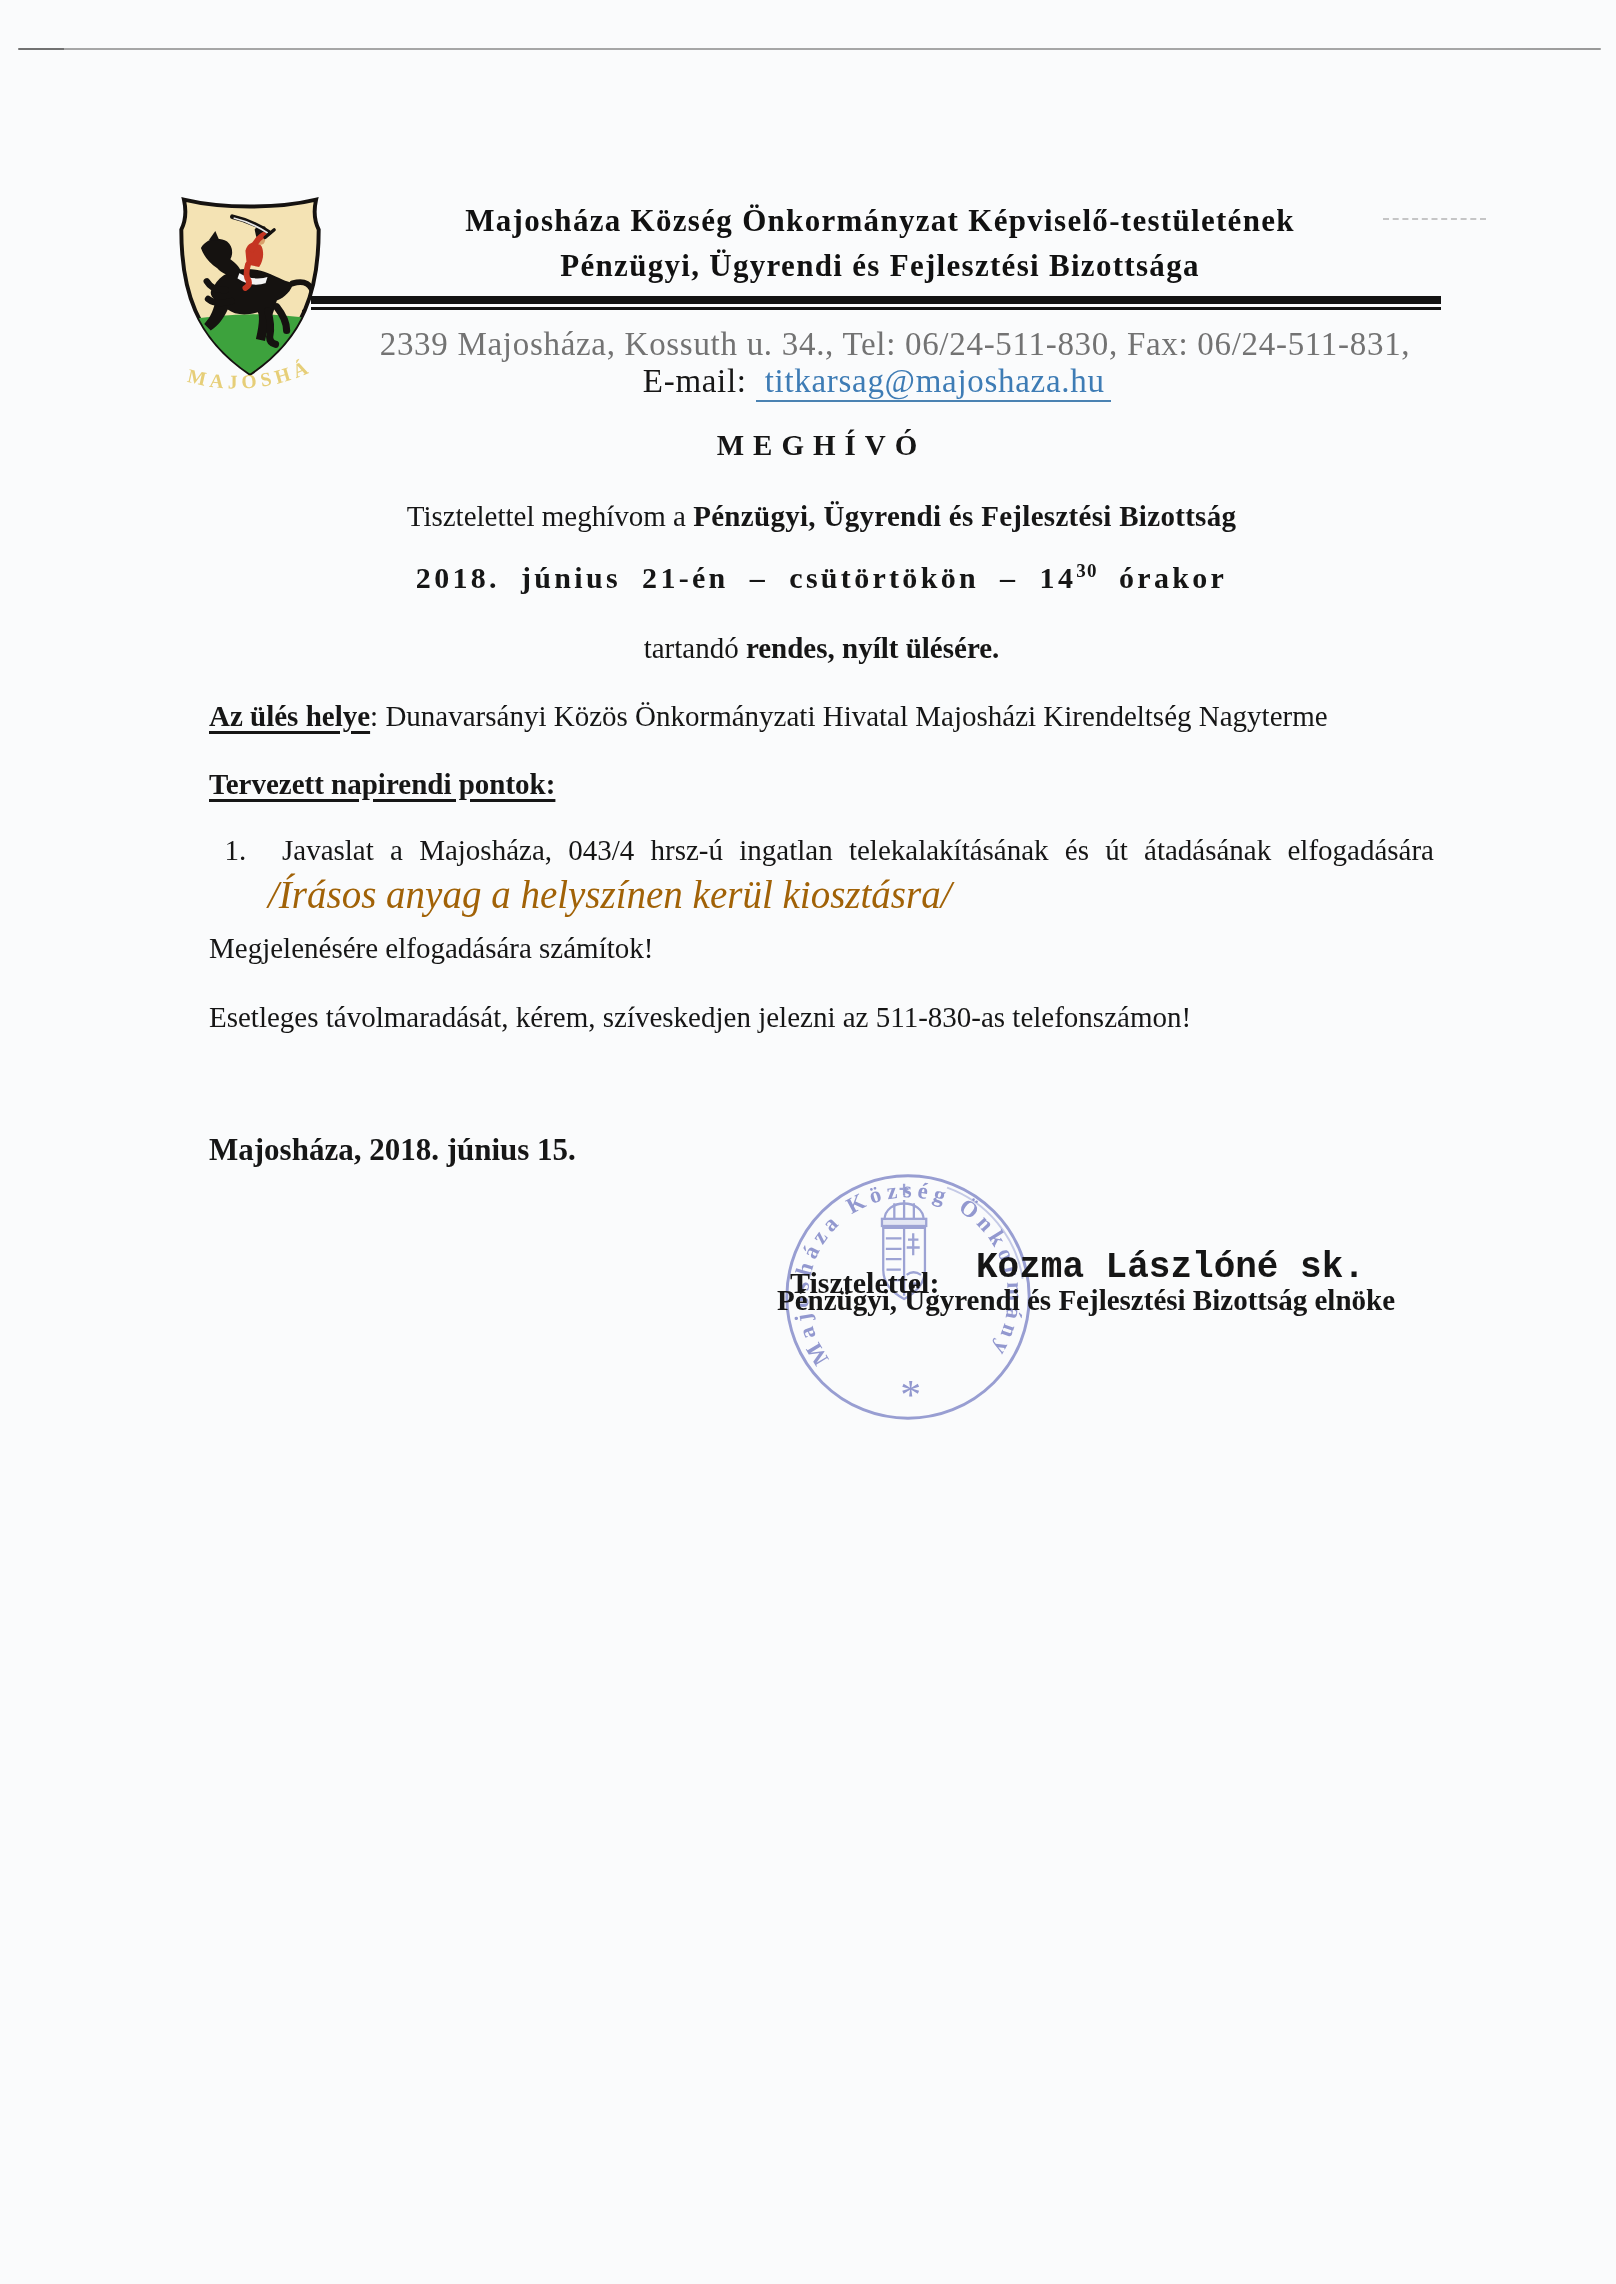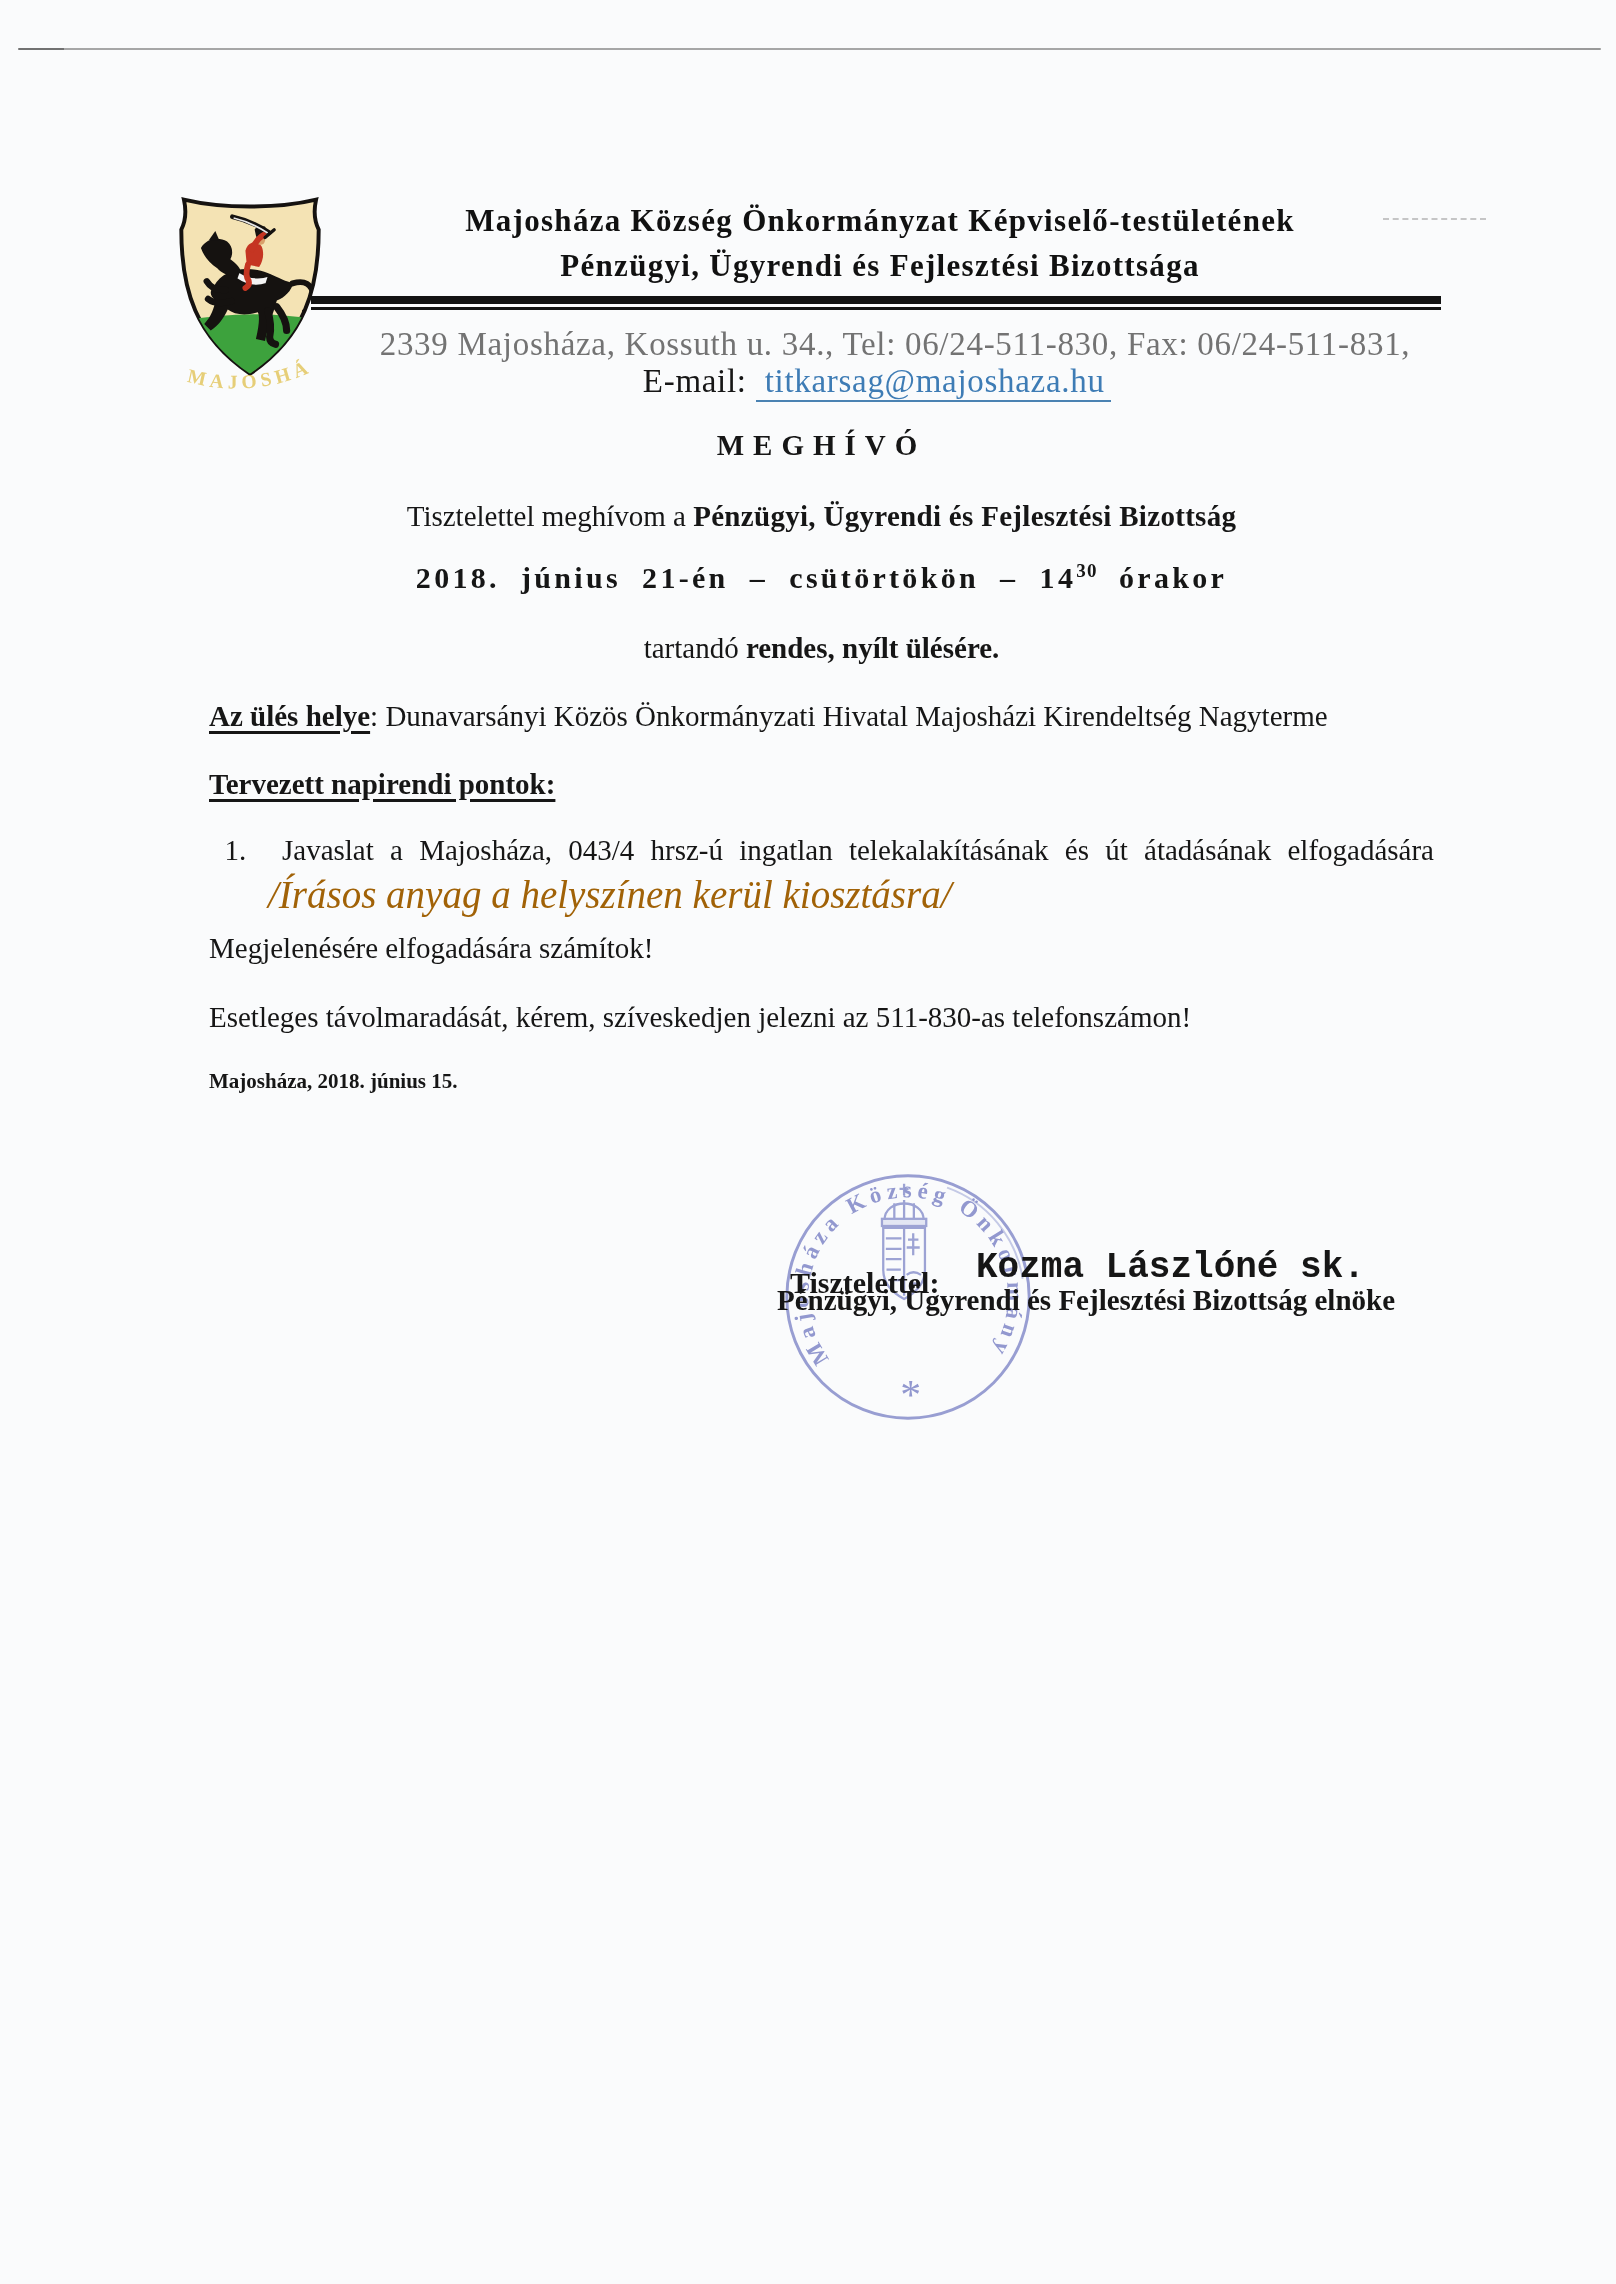--- a/index.html
+++ b/index.html
@@ -58,21 +58,21 @@
   .held{top:632px;font-size:29px;}
   .venue{top:700px;font-size:29px;}
   .venue .lbl{font-weight:bold;text-decoration:underline;text-decoration-thickness:2.6px;text-underline-offset:4.6px;}
   .agendahead{top:768px;font-size:29px;font-weight:bold;text-decoration:underline;text-decoration-thickness:2.6px;text-underline-offset:5.2px;}
   .item{top:834px;left:209px;width:1225px;font-size:29px;}
   .item .num{position:absolute;left:15.6px;top:0;}
   .item .txt{display:block;margin-left:73px;text-align:justify;text-align-last:justify;}
   .itemnote{top:872px;left:268px;width:1152px;font-size:39px;font-style:italic;color:#a16207;}
   .expect{top:932px;font-size:29px;}
   .absence{top:1001px;font-size:29px;}
-  .datestamp{top:1069px;font-size:21px;font-weight:bold;}
+  .datestamp{top:1132px;font-size:31px;font-weight:bold;}
   
   .salut{left:790px;top:1266px;font-size:30px;font-weight:bold;z-index:3;}
   .signame{left:976px;top:1247px;font-size:36px;font-weight:bold;z-index:3;font-family:Liberation Mono, monospace;}
   .sigtitle{left:777px;top:1284px;font-size:29px;font-weight:bold;z-index:3;white-space:nowrap;}
   .stamp{left:779px;top:1168px;width:258px;height:258px;z-index:1;opacity:.92;}
   .logo{left:168px;top:180px;width:164px;height:229px;}
 </style>
 </head>
 <body>
 

